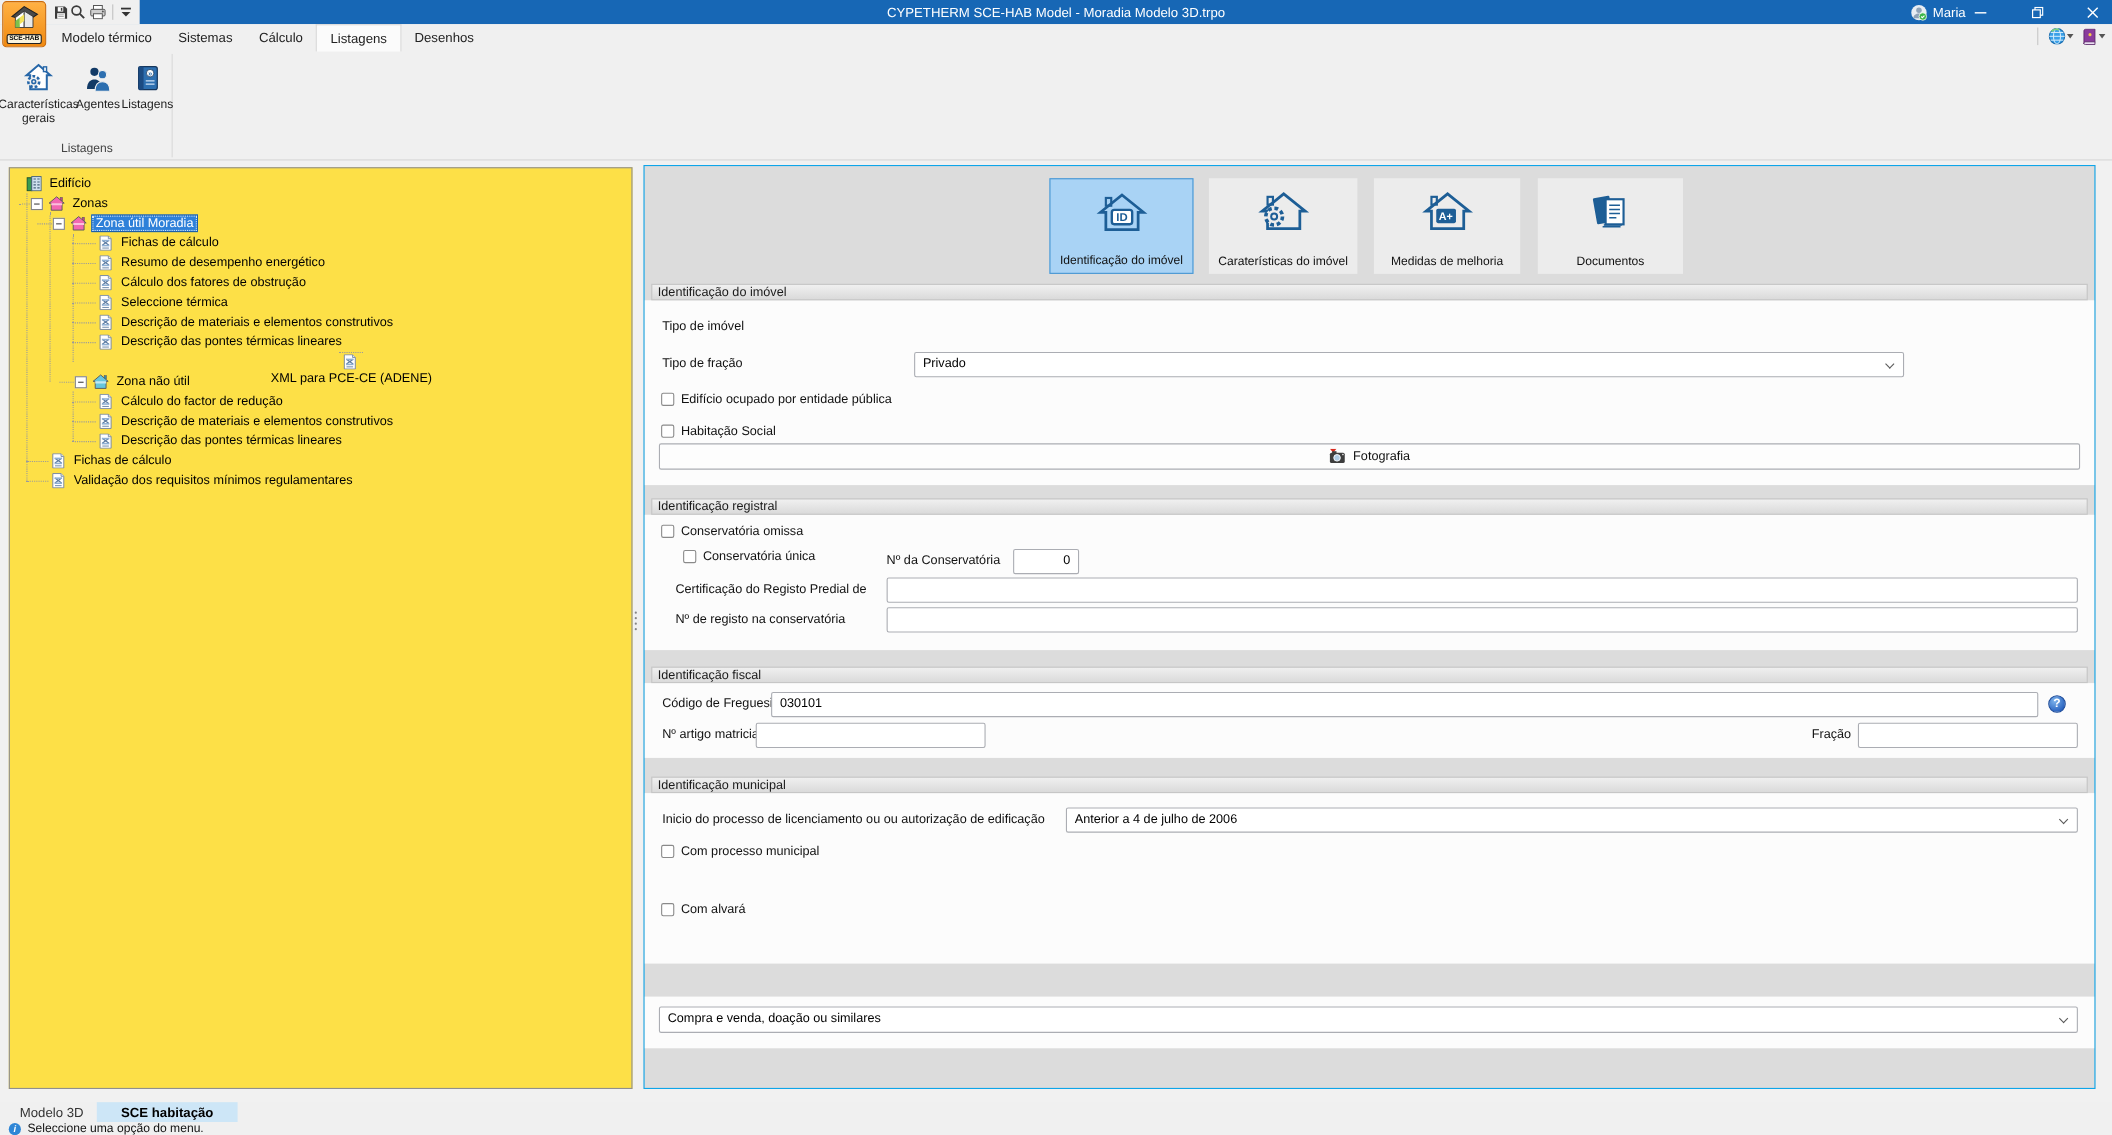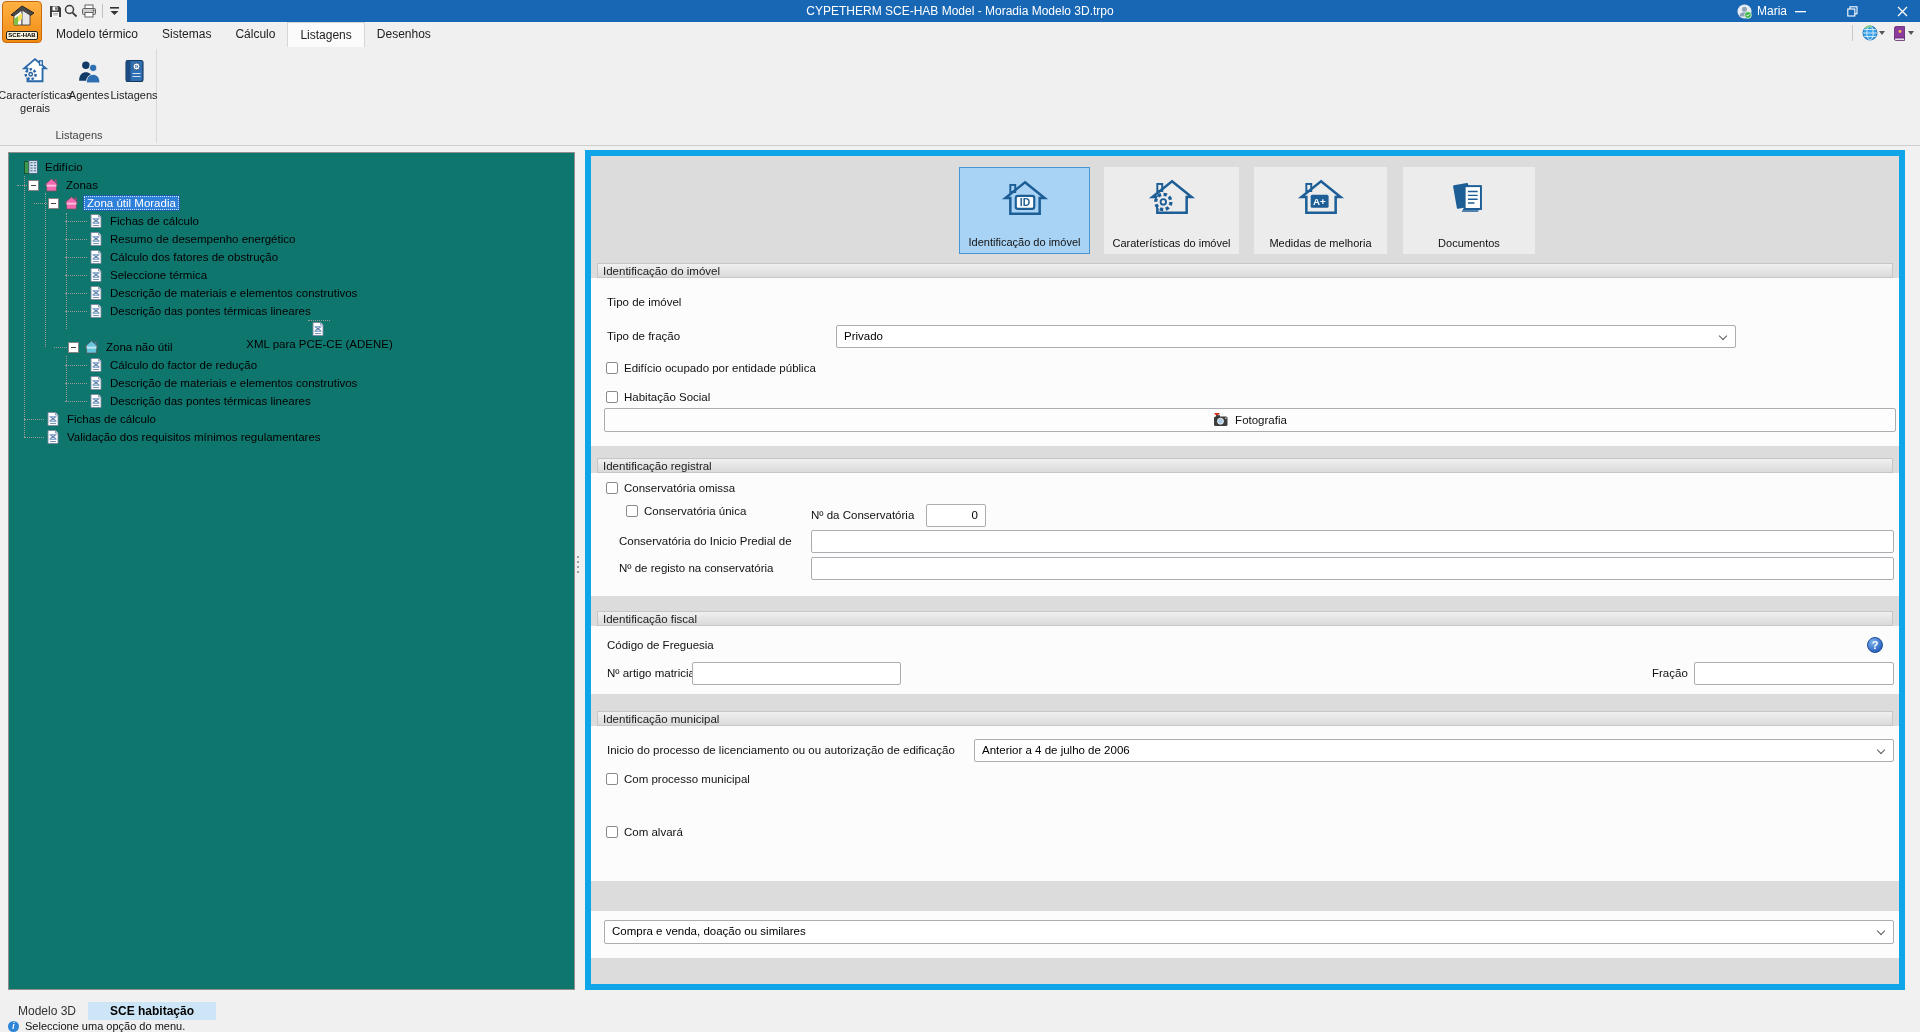--- a/index.html
+++ b/index.html
@@ -39,36 +39,36 @@
   #ribbon-group{position:absolute;left:2px;top:2px;width:155px;height:94px;border-right:1px solid #d9d9d9}
   .rb-btn{position:absolute;top:4px;display:flex;flex-direction:column;align-items:center;gap:3px;padding-top:3px}
   .rb-btn .rb-ic{height:30px;display:flex;align-items:center;justify-content:center}
   .rb-btn .rb-lb{font-size:11px;text-align:center;line-height:13px;color:#222}
   #ribbon-group-label{position:absolute;left:0;bottom:2px;width:100%;text-align:center;font-size:11px;color:#444}
 
   
   #workspace{position:absolute;left:0;top:146px;width:1920px;height:856px;background:#f1f1f1}
 
   
-  #tree-panel{position:absolute;left:8px;top:6px;width:567px;height:838px;background:#0f766e;border:1px solid #8f8f8f;overflow:hidden}
+  #tree-panel{position:absolute;left:8px;top:6px;width:567px;height:838px;background:#fde047;border:1px solid #8f8f8f;overflow:hidden}
   .tree-row{position:absolute;left:0;right:0;height:18px;display:flex;align-items:center;white-space:nowrap}
   .stub{height:0;border-top:1px dotted #9a9a9a;flex:none;margin-right:1px}
   .expander{flex:none;width:11px;height:11px;background:#fff;border:1px solid #848484;position:relative;margin-right:5px}
   .expander::after{content:"";position:absolute;left:2px;top:4px;width:5px;height:1px;background:#444}
   .tree-ic{flex:none;width:15px;height:15px;margin-right:4px;display:flex;align-items:center;justify-content:center}
   .tree-label{font-size:11.5px;line-height:14px;padding:1px 3px;color:#000}
   .tree-label.sel{background:var(--accent);color:#fff;border:1px solid #1d5fa8;outline:1px dotted #cfe4fa;outline-offset:-2px;padding:0 3px}
   .guide{position:absolute;width:0;border-left:1px dotted #9a9a9a}
 
   
   #splitter{position:absolute;left:577px;top:410px;display:flex;flex-direction:column;gap:3px}
   #splitter i{width:2px;height:2px;border-radius:50%;background:#858585}
 
   
-  #content-panel{position:absolute;left:585px;top:4px;width:1320px;height:840px;background:#dcdcdc;border:6px solid #0ea5e9;overflow:hidden}
+  #content-panel{position:absolute;left:585px;top:4px;width:1320px;height:840px;background:#dcdcdc;border:1px solid #0ea5e9;overflow:hidden}
   .ctab{position:absolute;top:11px;height:87px;background:#ececec;display:flex;flex-direction:column;align-items:center;justify-content:flex-end;padding-bottom:5px}
   .ctab .ctab-icon{position:absolute;top:9px;left:0;right:0;display:flex;justify-content:center}
   .ctab .ctab-label{font-size:11px;color:#111;white-space:nowrap}
   .ctab.sel{background:var(--seltab);border:1px solid var(--seltabborder)}
   .sec-h{position:absolute;left:6px;right:6px;height:15px;line-height:15px;background:linear-gradient(#f0f0f0,#dadada);border:1px solid #c6c6c6;font-size:11.5px;padding-left:5px;color:var(--hdrtext)}
   .sec-c{position:absolute;left:0;right:0;background:#fcfcfc}
   .lbl{position:absolute;font-size:11.5px;line-height:23px;color:#111;white-space:nowrap}
   .input,.select{position:absolute;background:#fff;border:1px solid #abadb3;border-radius:2px;font-size:11.5px;line-height:21px;padding:0 7px;color:#000;white-space:nowrap;overflow:hidden}
   .input.num{text-align:right}
   .select{padding-right:24px}
@@ -541,28 +541,29 @@
       </div>
 
       <div class="sec-c" style="top:317px;height:123px"></div>
       <div class="sec-h" style="top:302px">Identificação registral</div>
       <span class="cb" style="left:15px;top:326px"></span>
       <span class="cblbl" style="left:33px;top:326px">Conservatória omissa</span>
       <span class="cb" style="left:35px;top:349px"></span>
       <span class="cblbl" style="left:53px;top:349px">Conservatória única</span>
       <span class="lbl" style="left:220px;top:348px">Nº da Conservatória</span>
       <div class="input num" style="left:335px;top:348px;width:60px;height:23px">0</div>
-      <span class="lbl" style="left:28px;top:374px">Conservatória do Inicio Predial de</span>
+      <span class="lbl" style="left:28px;top:374px">Certificação do Registo Predial de</span>
       <div class="input" style="left:220px;top:374px;width:1083px;height:23px"></div>
       <span class="lbl" style="left:28px;top:401px">Nº de registo na conservatória</span>
       <div class="input" style="left:220px;top:401px;width:1083px;height:23px"></div>
 
       <div class="sec-c" style="top:470px;height:68px"></div>
       <div class="sec-h" style="top:455px">Identificação fiscal</div>
       <span class="lbl" style="left:16px;top:478px">Código de Freguesia</span>
+      <div class="input" style="left:115px;top:478px;width:1152px;height:23px">030101</div>
       <div id="help-icon" style="left:1276px;top:481px">?</div>
       <span class="lbl" style="left:16px;top:506px">Nº artigo matricial</span>
       <div class="input" style="left:101px;top:506px;width:209px;height:23px"></div>
       <span class="lbl" style="left:1061px;top:506px">Fração</span>
       <div class="input" style="left:1103px;top:506px;width:200px;height:23px"></div>
 
       <div class="sec-c" style="top:570px;height:155px"></div>
       <div class="sec-h" style="top:555px">Identificação municipal</div>
       <span class="lbl" style="left:16px;top:583px">Inicio do processo de licenciamento ou ou autorização de edificação</span>
       <div class="select" style="left:383px;top:583px;width:920px;height:23px">

